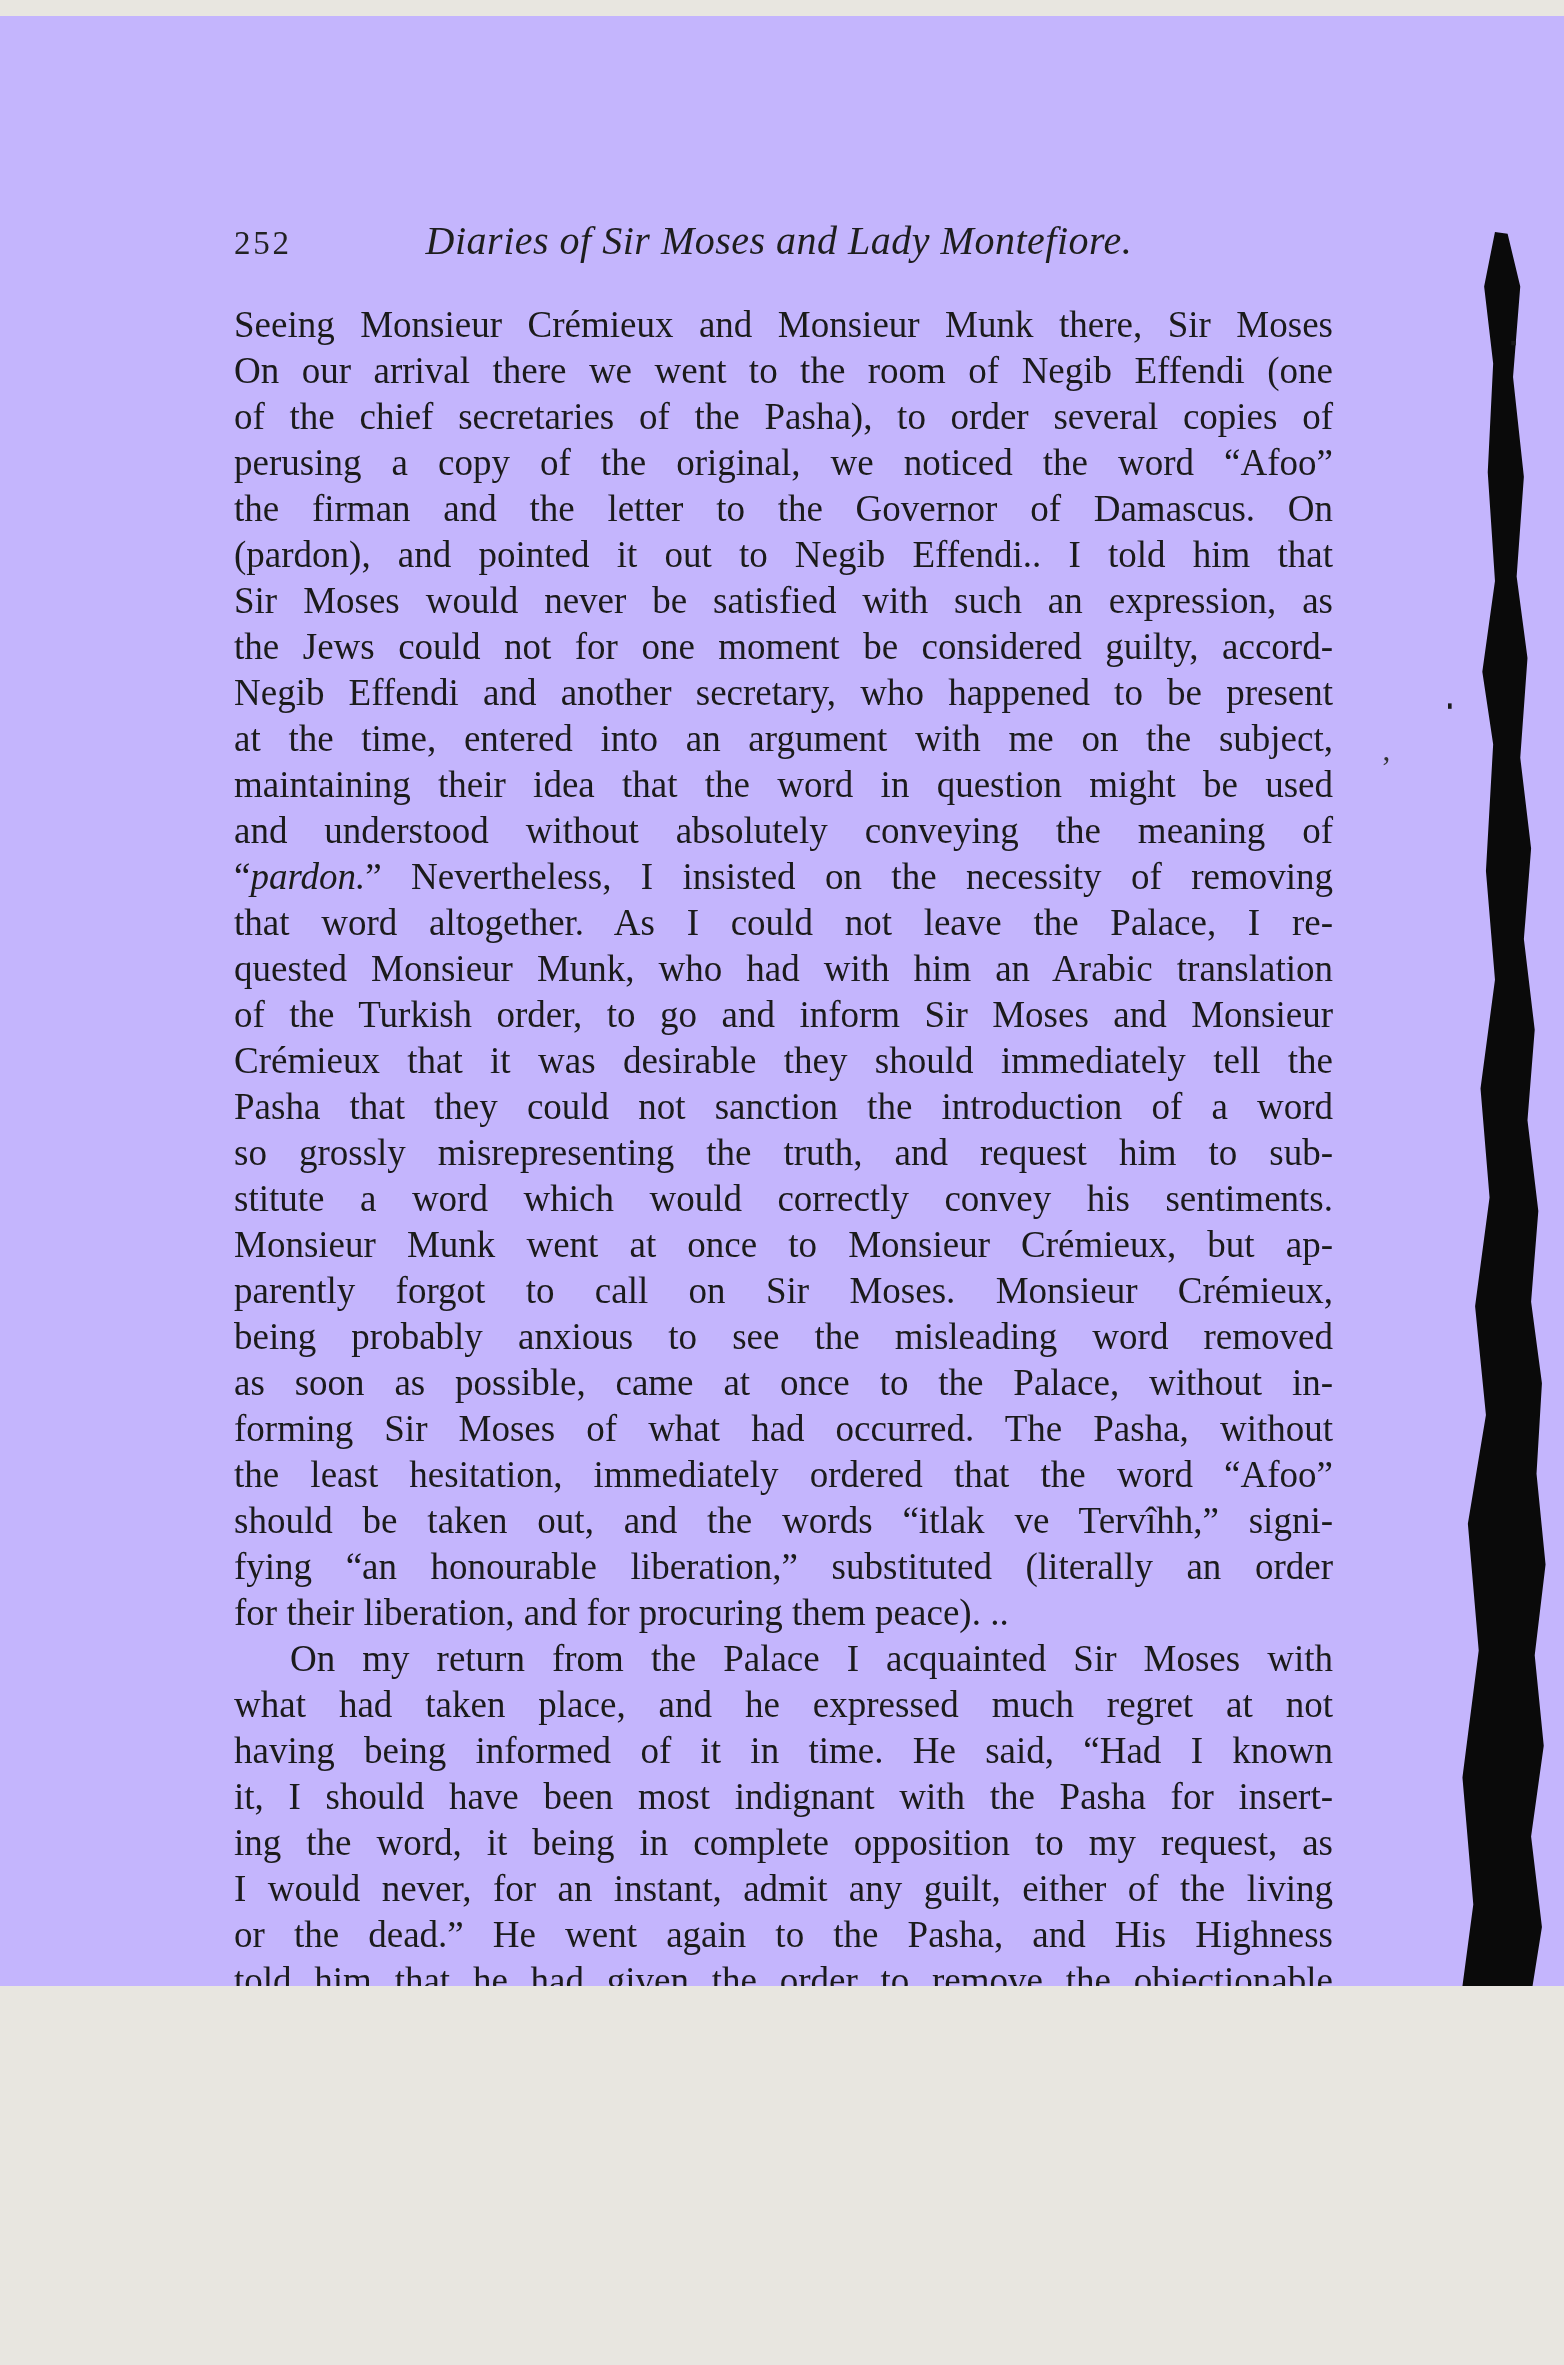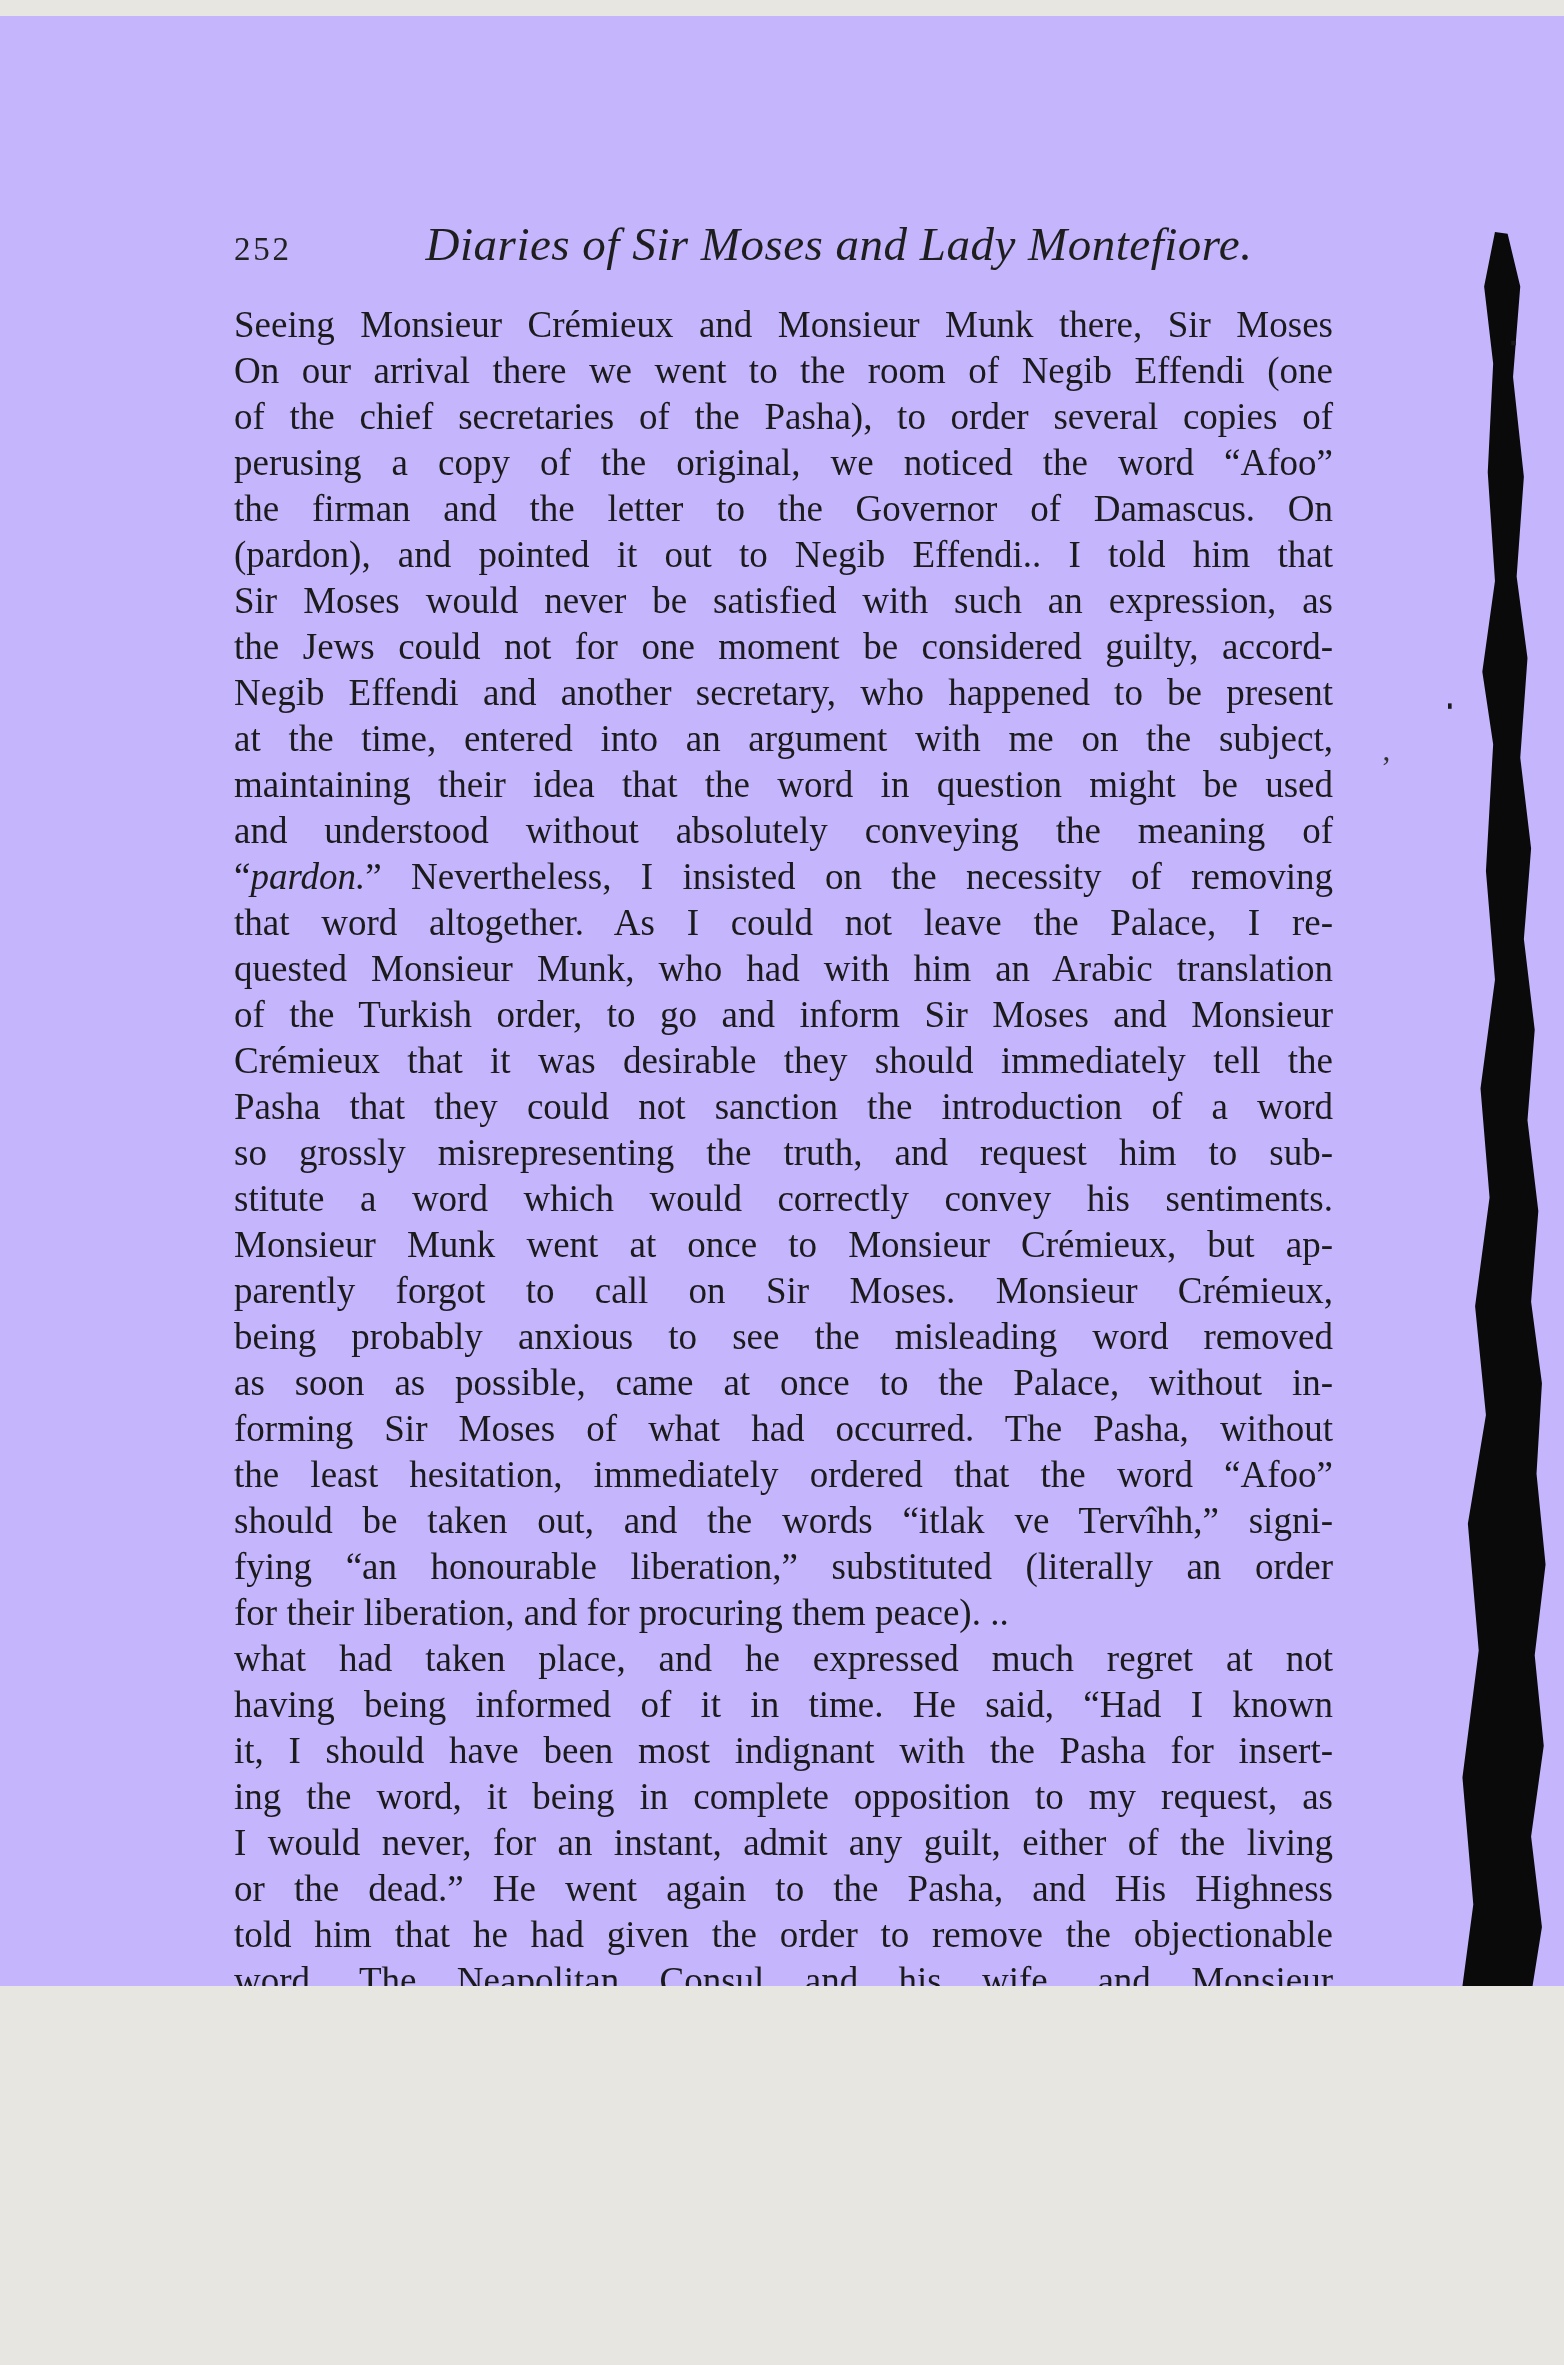--- a/index.html
+++ b/index.html
@@ -25,21 +25,21 @@
     display: flex;
     align-items: baseline;
   }
   .page-number {
     font-size: 33px;
     letter-spacing: 2.7px;
     color: #222;
   }
   .header-title {
     font-style: italic;
-    font-size: 47px;
+    font-size: 40px;
     margin-left: 134px;
     letter-spacing: 0.5px;
     color: #1e1e1e;
     font-family: Liberation Serif, serif;
   }
   .text-block {
     position: absolute;
     top: 286px;
     left: 234px;
     width: 1099px;
@@ -121,20 +121,21 @@
         <div class="line"><span>parently forgot to call on Sir Moses. Monsieur Crémieux,</span></div>
         <div class="line"><span>being probably anxious to see the misleading word removed</span></div>
         <div class="line"><span>as soon as possible, came at once to the Palace, without in-</span></div>
         <div class="line"><span>forming Sir Moses of what had occurred. The Pasha, without</span></div>
         <div class="line"><span>the least hesitation, immediately ordered that the word “Afoo”</span></div>
         <div class="line"><span>should be taken out, and the words “itlak ve Tervîhh,” signi-</span></div>
         <div class="line"><span>fying “an honourable liberation,” substituted (literally an order</span></div>
         <div class="line last"><span>for their liberation, and for procuring them peace).  ..</span></div>
       </div>
       <div class="paragraph">
+        <div class="line indent"><span>On my return from the Palace I acquainted Sir Moses with</span></div>
         <div class="line"><span>what had taken place, and he expressed much regret at not</span></div>
         <div class="line"><span>having being informed of it in time.  He said, “Had I known</span></div>
         <div class="line"><span>it, I should have been most indignant with the Pasha for insert-</span></div>
         <div class="line"><span>ing the word, it being in complete opposition to my request, as</span></div>
         <div class="line"><span>I would never, for an instant, admit any guilt, either of the living</span></div>
         <div class="line"><span>or the dead.”  He went again to the Pasha, and His Highness</span></div>
         <div class="line"><span>told him that he had given the order to remove the objectionable</span></div>
         <div class="line"><span>word.  The Neapolitan Consul and his wife, and Monsieur</span></div>
         <div class="line last"><span>Laurin came to offer their congratulations.</span></div>
       </div>

